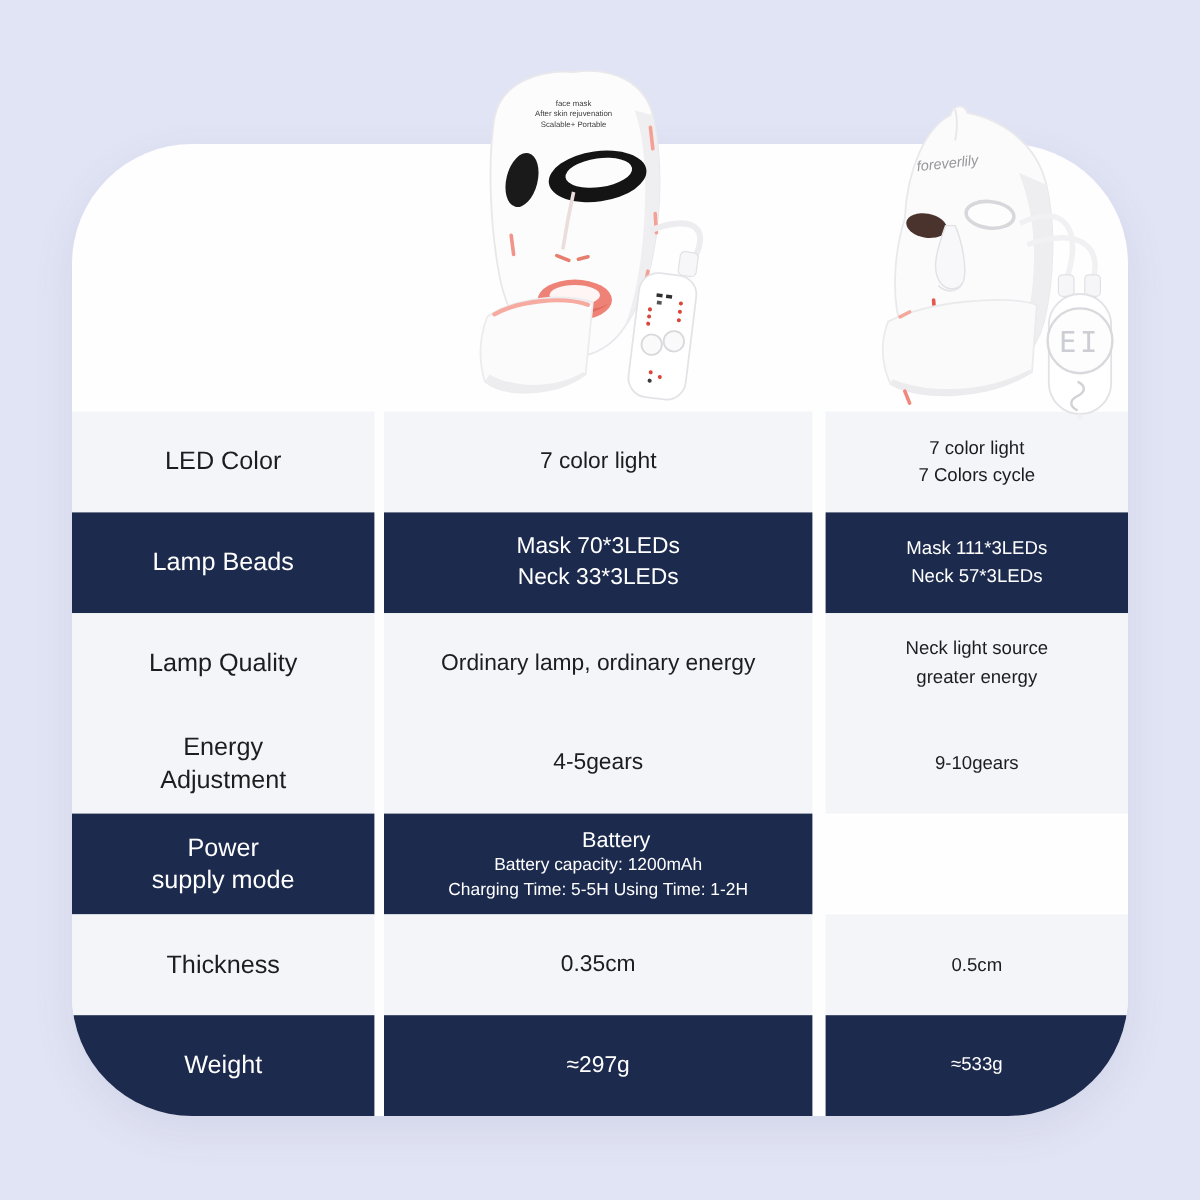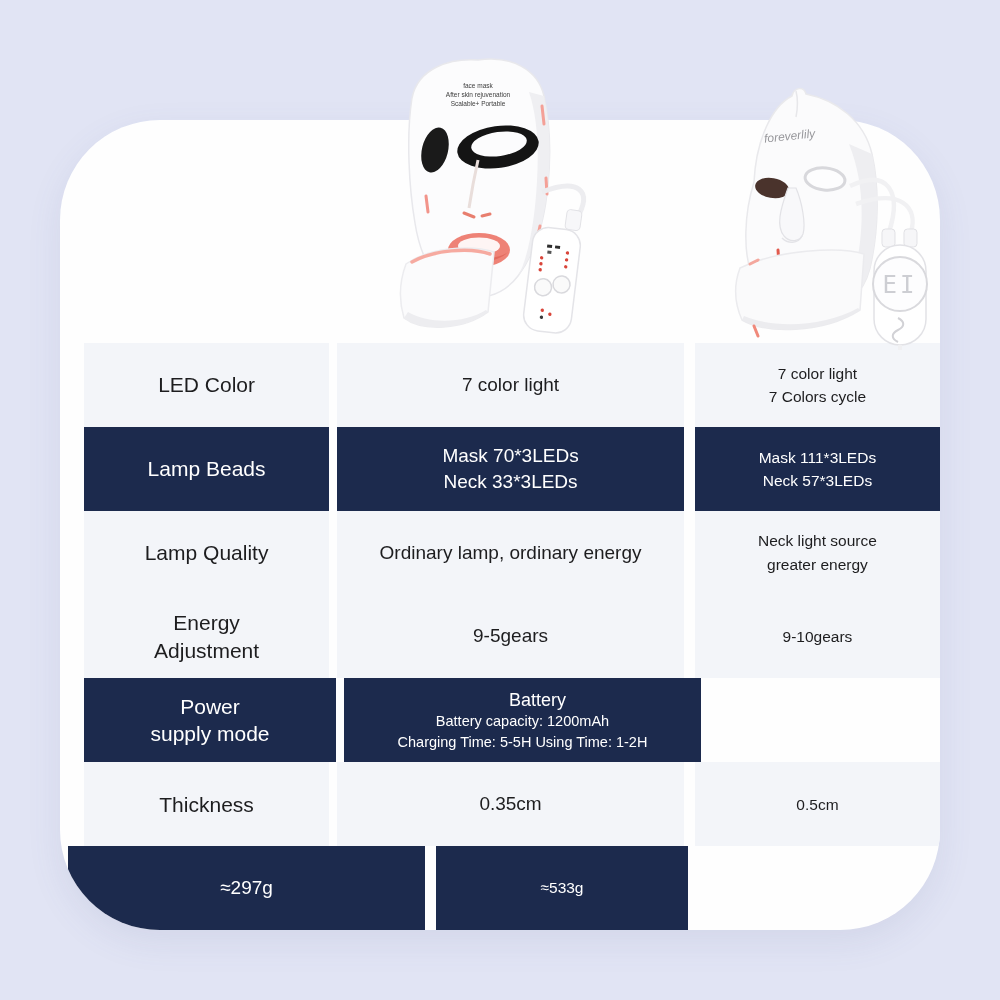--- a/index.html
+++ b/index.html
@@ -15,21 +15,21 @@
   }
   .spec-table{
     position:absolute;left:0;top:223px;width:880px;height:587px;
     display:flex;flex-direction:column;
   }
   .row{flex:1;display:flex;}
   .cell{
     display:flex;flex-direction:column;align-items:center;justify-content:center;
     text-align:center;
   }
-  .cell.c-label{width:252px;margin-left:24px;}
+  .cell.c-label{width:252px;}
   .gap-a{width:8px;}
   .cell.c-mid{width:357px;}
   .gap-b{width:11px;}
   .cell.c-right{width:252px;}
   .row.light .cell{background:#f3f5f9;color:#1d1d1f;}
   .row.dark  .cell{background:#1c2a4d;color:#ffffff;}
   .label-text{font-size:21px;line-height:1.3;white-space:pre-line;}
   .mid-text{font-size:19px;line-height:1.38;white-space:pre-line;}
   .right-text{font-size:15.5px;line-height:1.5;white-space:pre-line;}
   .battery-title{font-size:18px;line-height:1.25;margin-left:30px;}
@@ -91,21 +91,21 @@
     </div>
 
 
     <div class="row light">
       <div class="cell c-label">
           <span class="label-text">Energy
 Adjustment</span>
         </div>
       <div class="gap-a"></div>
       <div class="cell c-mid">
-          <span class="mid-text">9-5gears</span>
+          <span class="mid-text">4-5gears</span>
         </div>
       <div class="gap-b"></div>
       <div class="cell c-right">
           <span class="right-text">9-10gears</span>
         </div>
     </div>
 
     <div class="row dark">
       <div class="cell c-label">
           <span class="label-text">Power
@@ -128,20 +128,23 @@
       <div class="cell c-mid">
           <span class="mid-text">0.35cm</span>
         </div>
       <div class="gap-b"></div>
       <div class="cell c-right">
           <span class="right-text">0.5cm</span>
         </div>
     </div>
 
     <div class="row dark">
+      <div class="cell c-label">
+          <span class="label-text">Weight</span>
+        </div>
       <div class="gap-a"></div>
       <div class="cell c-mid">
           <span class="mid-text">≈297g</span>
         </div>
       <div class="gap-b"></div>
       <div class="cell c-right">
           <span class="right-text">≈533g</span>
         </div>
     </div>
 

